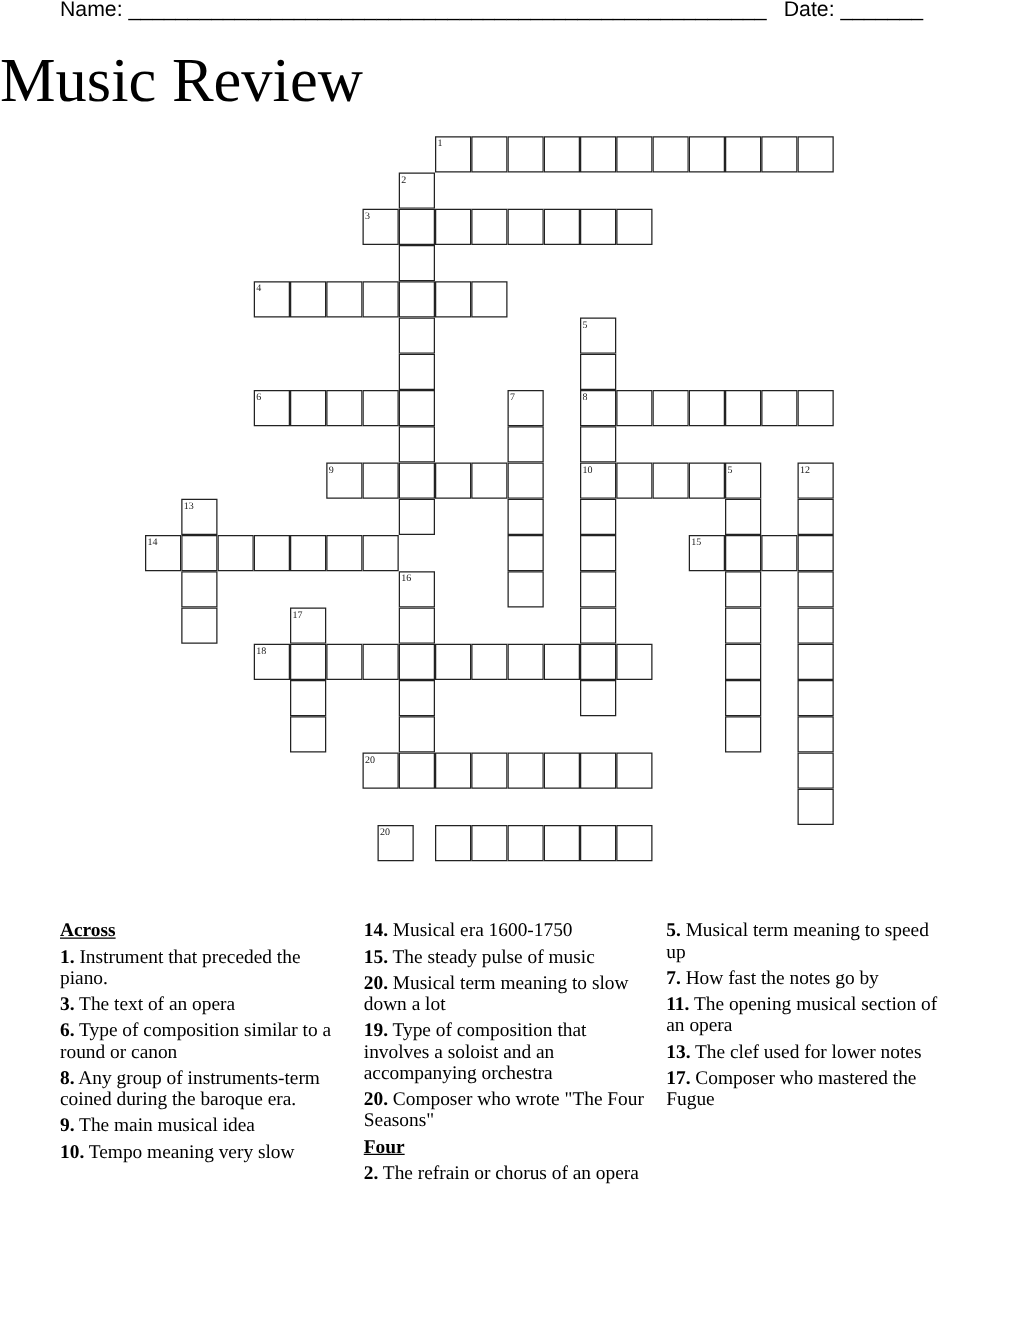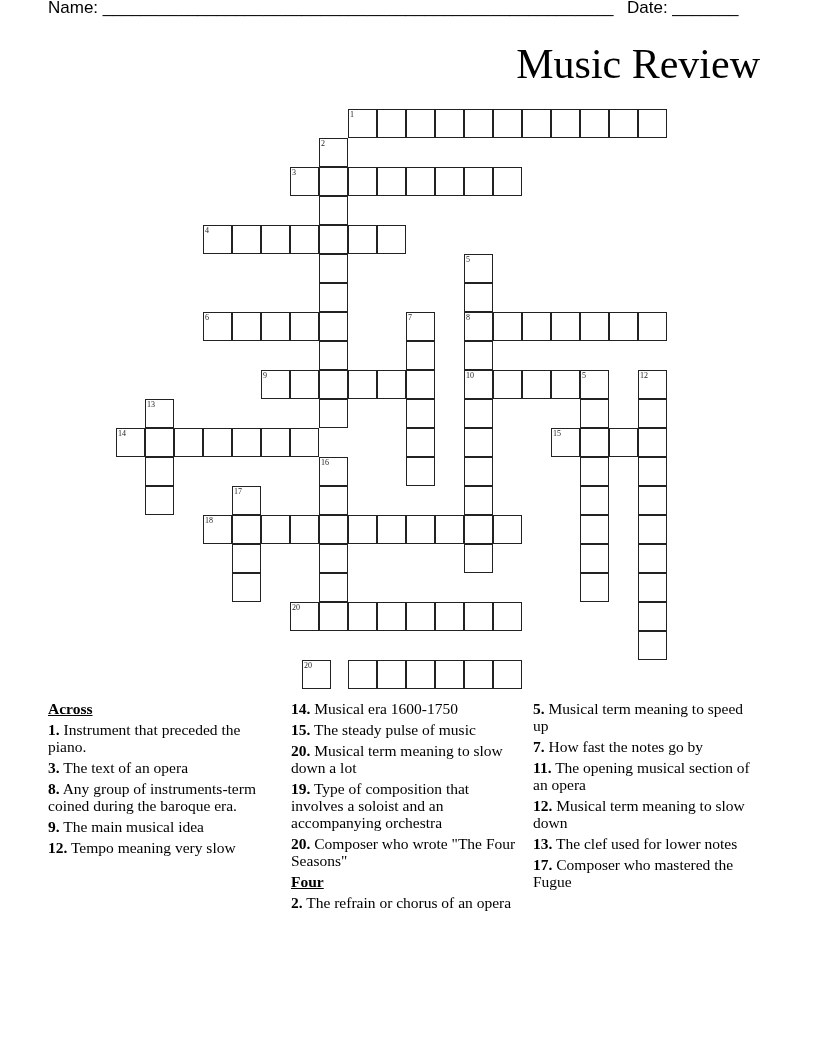--- a/index.html
+++ b/index.html
@@ -1,25 +1,25 @@
 <!DOCTYPE html>
 <html><head>
 <meta charset="utf-8">
 <style>
   html, body { margin: 0; padding: 0; background: #ffffff; }
   body { width: 816px; height: 1056px; position: relative; overflow: hidden; color: #000; }
   .hdr { position: absolute; top: -2px; font-family: "Liberation Sans", sans-serif; font-size: 17px; white-space: nowrap; }
   .hdr-name { left: 48px; }
   .hdr-date { left: 627px; }
-  .title { position: absolute; top: 34px; left: 0; width: 760px; text-align: right; font-family: "Liberation Serif", serif; font-size: 42px; line-height: 60px; }
+  .title { position: absolute; top: 34px; left: 0; width: 760px; text-align: left; font-family: "Liberation Serif", serif; font-size: 50px; line-height: 60px; }
   .grid { position: absolute; left: 0; top: 0; width: 816px; height: 700px; }
   .cell { position: absolute; width: 29px; height: 29px; box-sizing: border-box; border: 1.5px solid #222; background: #fff; margin-left: -1px; margin-top: -1px; }
   .cell .num { position: absolute; left: 1px; top: 0px; font-family: "Liberation Serif", serif; font-size: 8px; line-height: 9px; color: #222; }
   .clues { position: absolute; top: 700px; font-family: "Liberation Serif", serif; font-size: 15.5px; line-height: 17px; }
-  .col { position: absolute; width: 225px; }
+  .col { position: absolute; width: 225px; margin-top: 36px; }
   .col1 { left: 48px; }
   .col2 { left: 291px; }
   .col3 { left: 533px; }
   .sec-title { font-weight: bold; text-decoration: underline; margin-bottom: 4px; }
   .clue { margin-bottom: 4px; }
   .clue b { font-weight: bold; }
 </style>
 </head>
 <body>
 
@@ -199,34 +199,34 @@
     <div class="cell" style="left: 436px; top: 661px;"></div>
     <div class="cell" style="left: 465px; top: 661px;"></div>
     <div class="cell" style="left: 494px; top: 661px;"></div>
   </div>
 
 <div class="clues">
   <div class="col col1">
     <div class="sec-title">Across</div>
     <div class="clue"><b>1.</b> <span>Instrument that preceded the piano.</span></div>
     <div class="clue"><b>3.</b> <span>The text of an opera</span></div>
+    <div class="clue"><b>6.</b> <span>Type of composition similar to a round or canon</span></div>
     <div class="clue"><b>8.</b> <span>Any group of instruments-term coined during the baroque era.</span></div>
     <div class="clue"><b>9.</b> <span>The main musical idea</span></div>
-    <div class="clue"><b>12.</b> <span>Tempo meaning very slow</span></div>
+    <div class="clue"><b>10.</b> <span>Tempo meaning very slow</span></div>
   </div>
   <div class="col col2">
     <div class="clue"><b>14.</b> <span>Musical era 1600-1750</span></div>
     <div class="clue"><b>15.</b> <span>The steady pulse of music</span></div>
     <div class="clue"><b>20.</b> <span>Musical term meaning to slow down a lot</span></div>
     <div class="clue"><b>19.</b> <span>Type of composition that involves a soloist and an accompanying orchestra</span></div>
     <div class="clue"><b>20.</b> <span>Composer who wrote "The Four Seasons"</span></div>
     <div class="sec-title">Four</div>
     <div class="clue"><b>2.</b> <span>The refrain or chorus of an opera</span></div>
   </div>
   <div class="col col3">
     <div class="clue"><b>5.</b> <span>Musical term meaning to speed up</span></div>
     <div class="clue"><b>7.</b> <span>How fast the notes go by</span></div>
     <div class="clue"><b>11.</b> <span>The opening musical section of an opera</span></div>
-    <div class="clue"><b>12.</b> <span>Musical term meaning to slow down</span></div>
     <div class="clue"><b>13.</b> <span>The clef used for lower notes</span></div>
     <div class="clue"><b>17.</b> <span>Composer who mastered the Fugue</span></div>
   </div>
 </div>
 
 </body></html>

